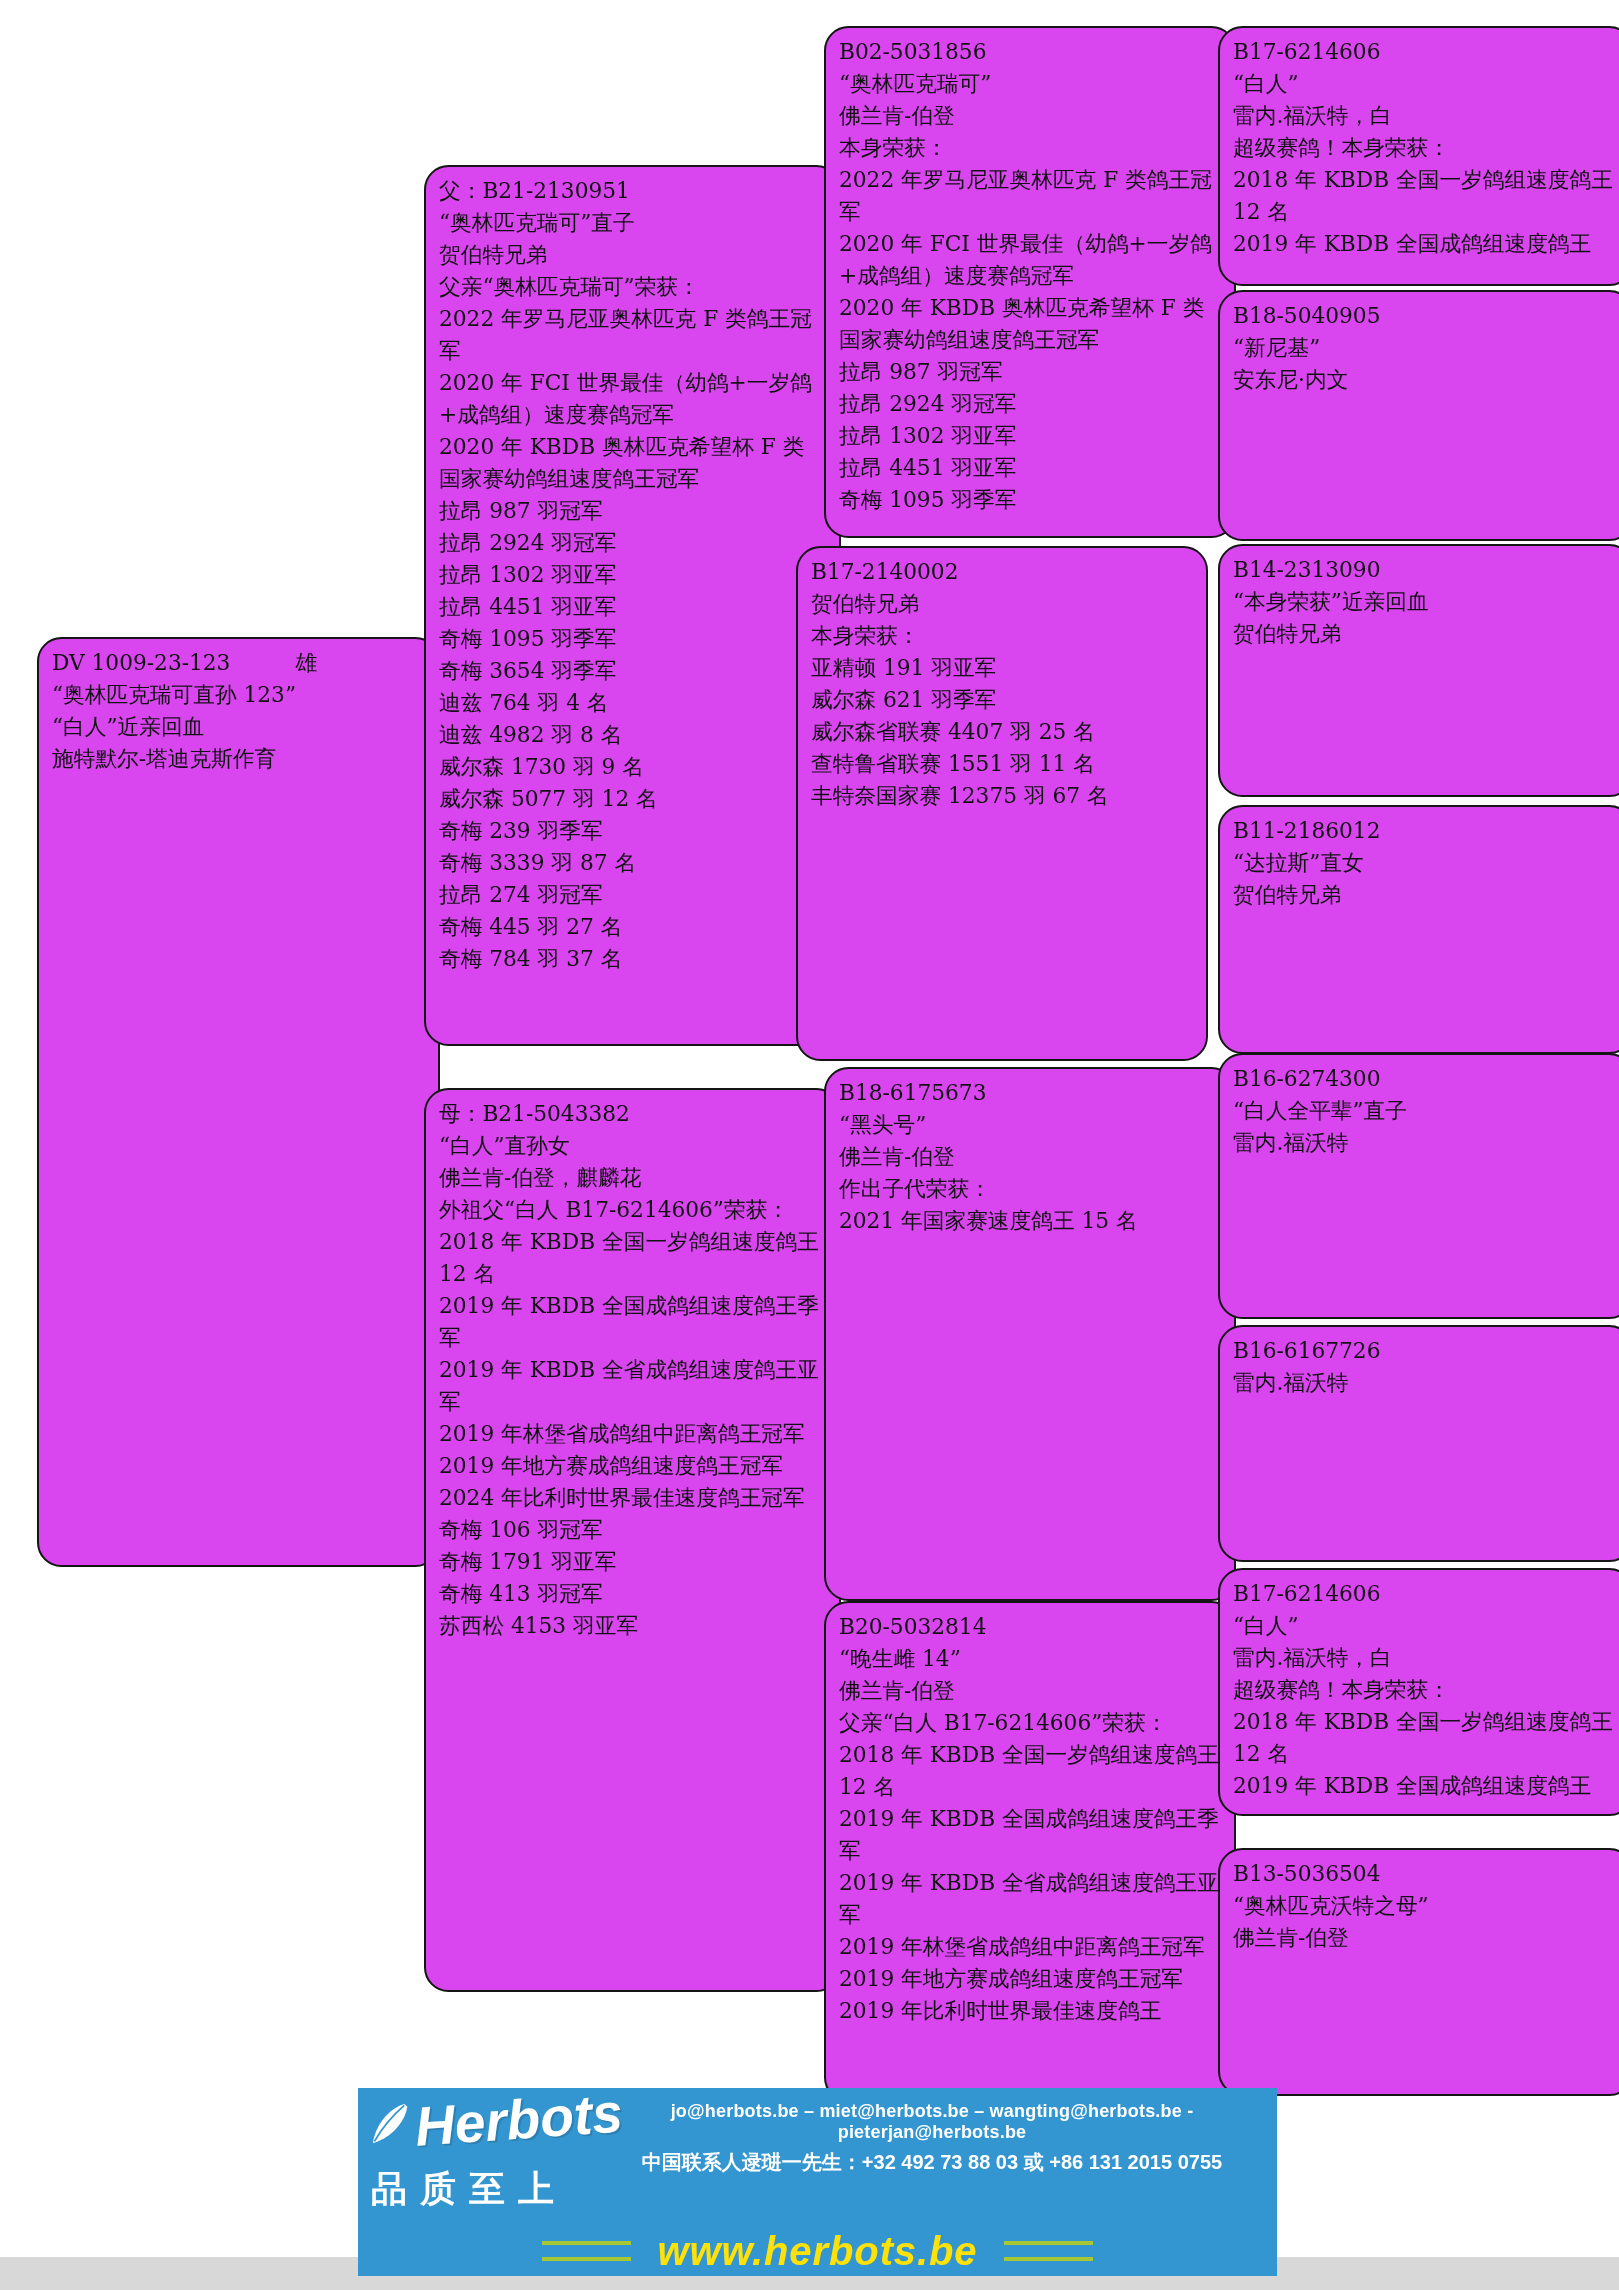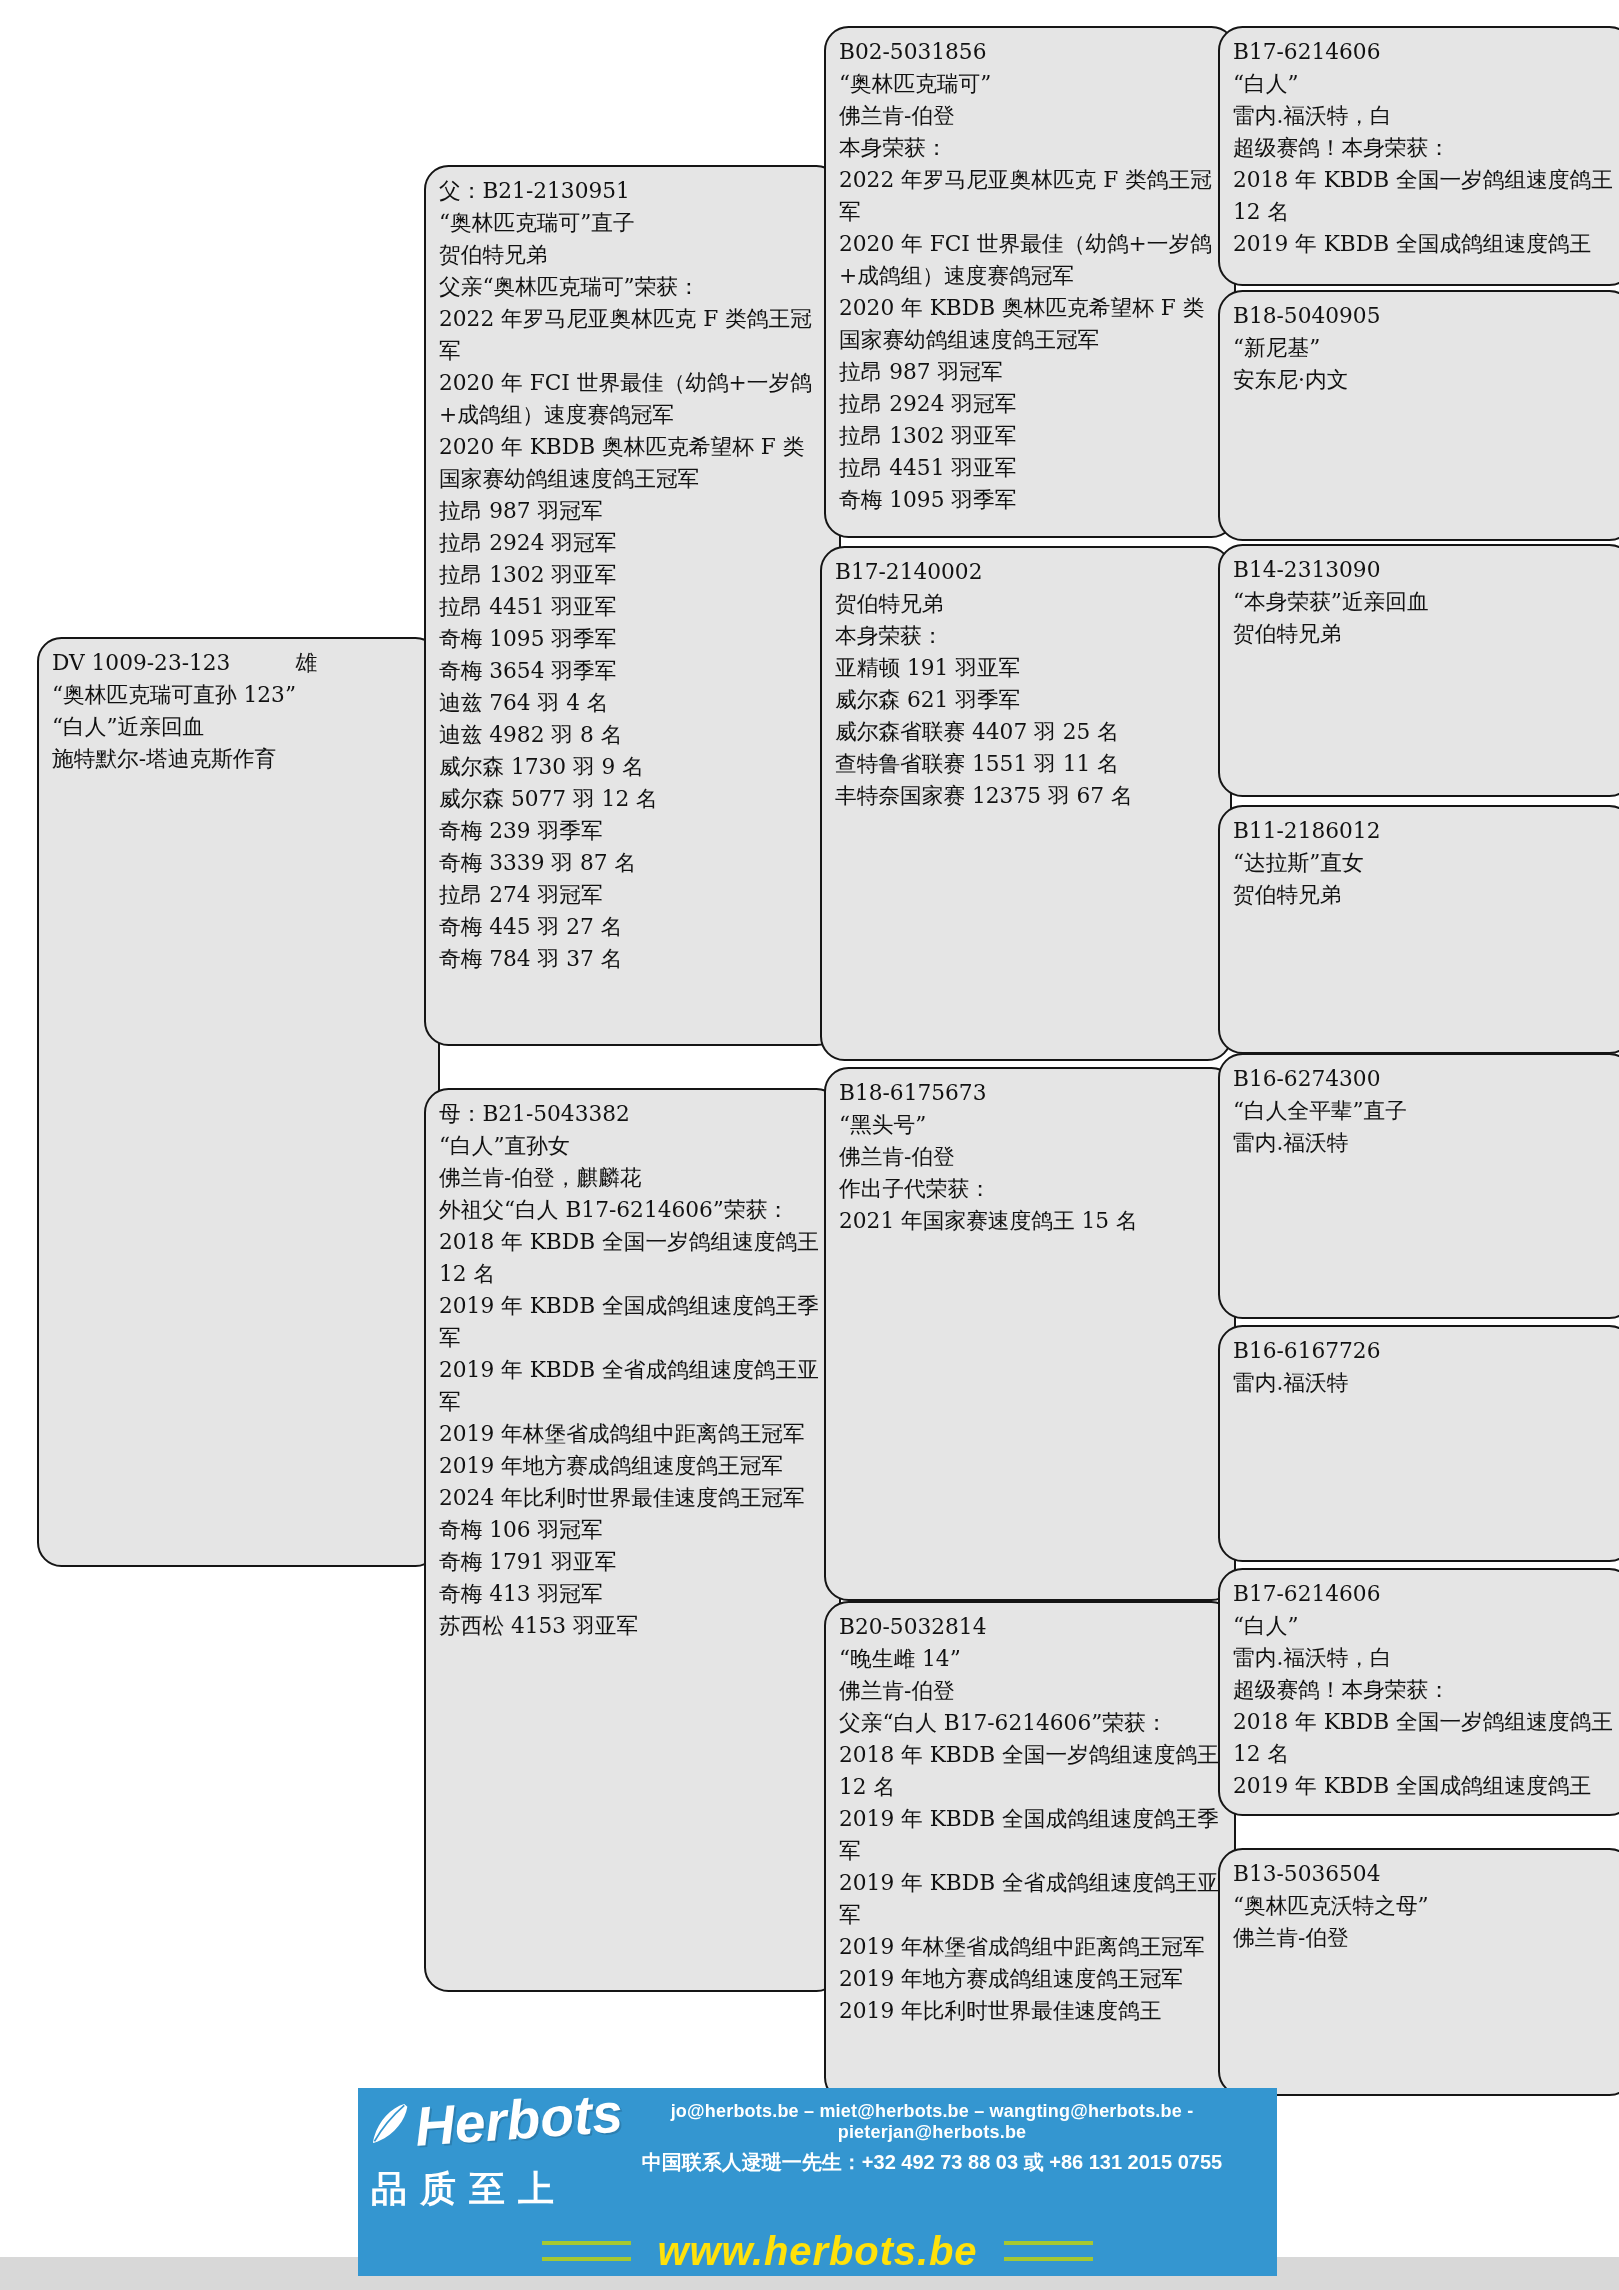--- a/index.html
+++ b/index.html
@@ -2,29 +2,29 @@
 <html style="font-size:15px"><head>
 <meta charset="utf-8">
 <style>
   html,body{margin:0;padding:0;}
   body{
     width:1620px;height:2290px;position:relative;background:#ffffff;
     font-family:"DejaVu Serif", serif;color:#111;
   }
   
   .box{
-    position:absolute;background:#e5e5e5;border:2.8px solid #151515;border-radius:24.5px;
+    position:absolute;background:#d946ef;border:2.8px solid #151515;border-radius:24.5px;
     padding:7.5px 13px;font-size:21.7px;line-height:32px;overflow:hidden;
   }
   .box .line{white-space:normal;word-break:break-word;}
   .subject{left:37px;top:637px;width:373px;height:911px;}
   .father {left:424px;top:165px;width:387px;height:862px;}
   .mother {left:424px;top:1072px;width:387px;height:885px;margin-top:16px;}
   .g3-0{left:824px;top:26px;  width:382px;height:493px;}
-  .g3-1{left:820px;top:546px; width:382px;height:496px;}
+  .g3-1{left:796px;top:546px; width:382px;height:496px;}
   .g3-2{left:824px;top:1067px;width:382px;height:515px;}
   .g3-3{left:824px;top:1601px;width:382px;height:482px;}
   .g4-0{left:1218px;top:26px;  width:386px;height:241px;}
   .g4-1{left:1218px;top:290px; width:386px;height:232px;}
   .g4-2{left:1218px;top:544px; width:386px;height:234px;}
   .g4-3{left:1218px;top:805px; width:386px;height:230px;}
   .g4-4{left:1218px;top:1053px;width:386px;height:247px;}
   .g4-5{left:1218px;top:1325px;width:386px;height:218px;}
   .g4-6{left:1218px;top:1568px;width:386px;height:229px;}
   .g4-7{left:1218px;top:1848px;width:386px;height:229px;}

